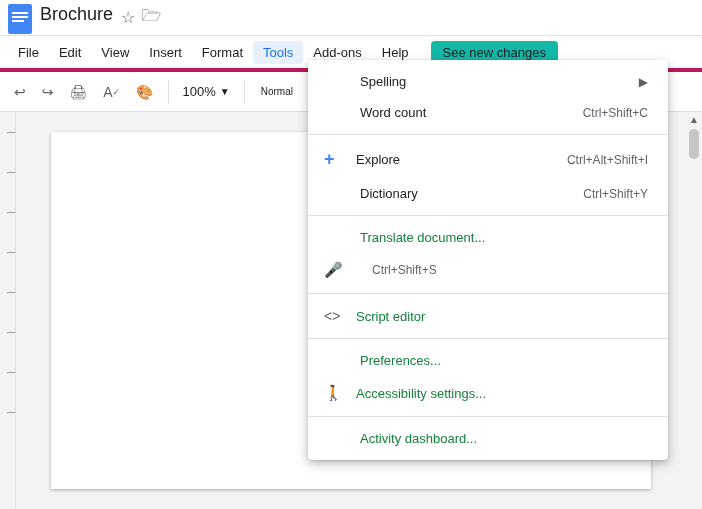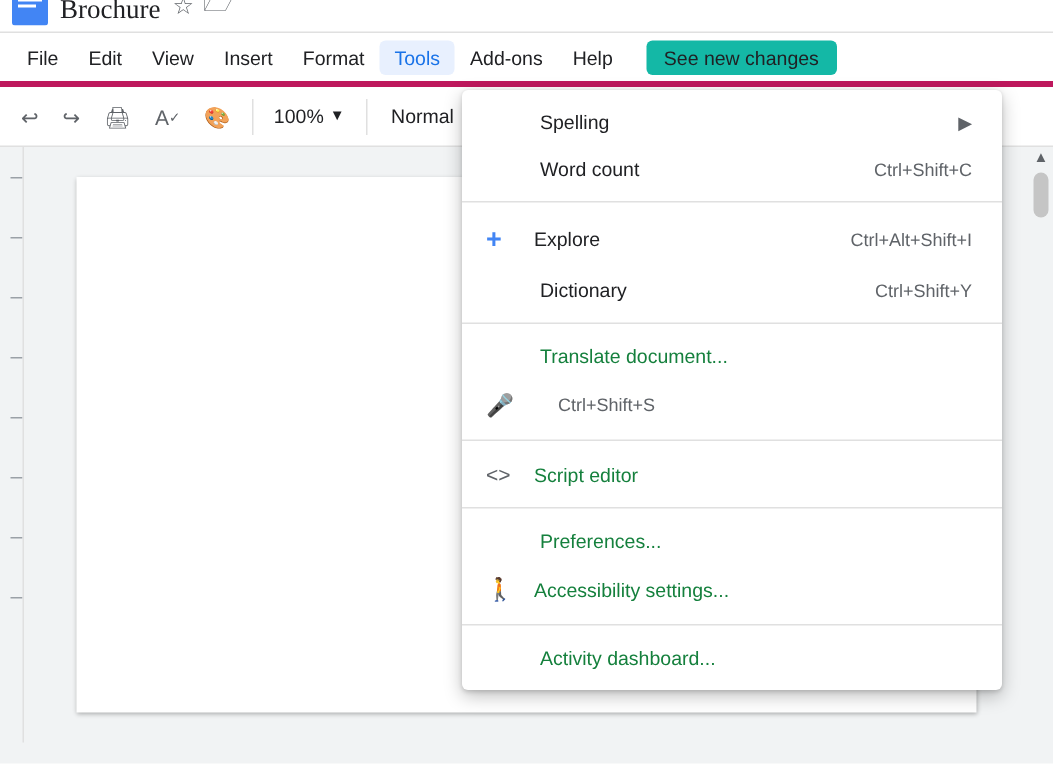--- a/index.html
+++ b/index.html
@@ -9,26 +9,25 @@
       background: #f1f3f4;
       width: 702px;
       height: 509px;
       overflow: hidden;
       position: relative;
     }
 
     
     .title-bar {
       display: flex;
-      align-items: flex-end;
+      align-items: flex-start;
       padding: 4px 8px;
       background: #fff;
-      height: 22px;
+      height: 36px;
       border-bottom: 1px solid #e0e0e0;
-      font-family: Liberation Serif, serif;
     }
     .doc-icon {
       width: 24px;
       height: 30px;
       margin-right: 8px;
       flex-shrink: 0;
     }
     .title-text {
       font-size: 18px;
       color: #202124;
@@ -106,21 +105,21 @@
       display: flex;
       align-items: center;
       padding: 2px 6px;
       border-radius: 4px;
       cursor: pointer;
       font-size: 13px;
       color: #202124;
     }
     .style-dropdown {
       padding: 2px 8px;
-      font-size: 13px;
+      font-size: 10px;
       color: #202124;
       cursor: pointer;
       border-radius: 4px;
     }
 
     
     .doc-area {
       position: relative;
       background: #f1f3f4;
       height: calc(509px - 112px);

